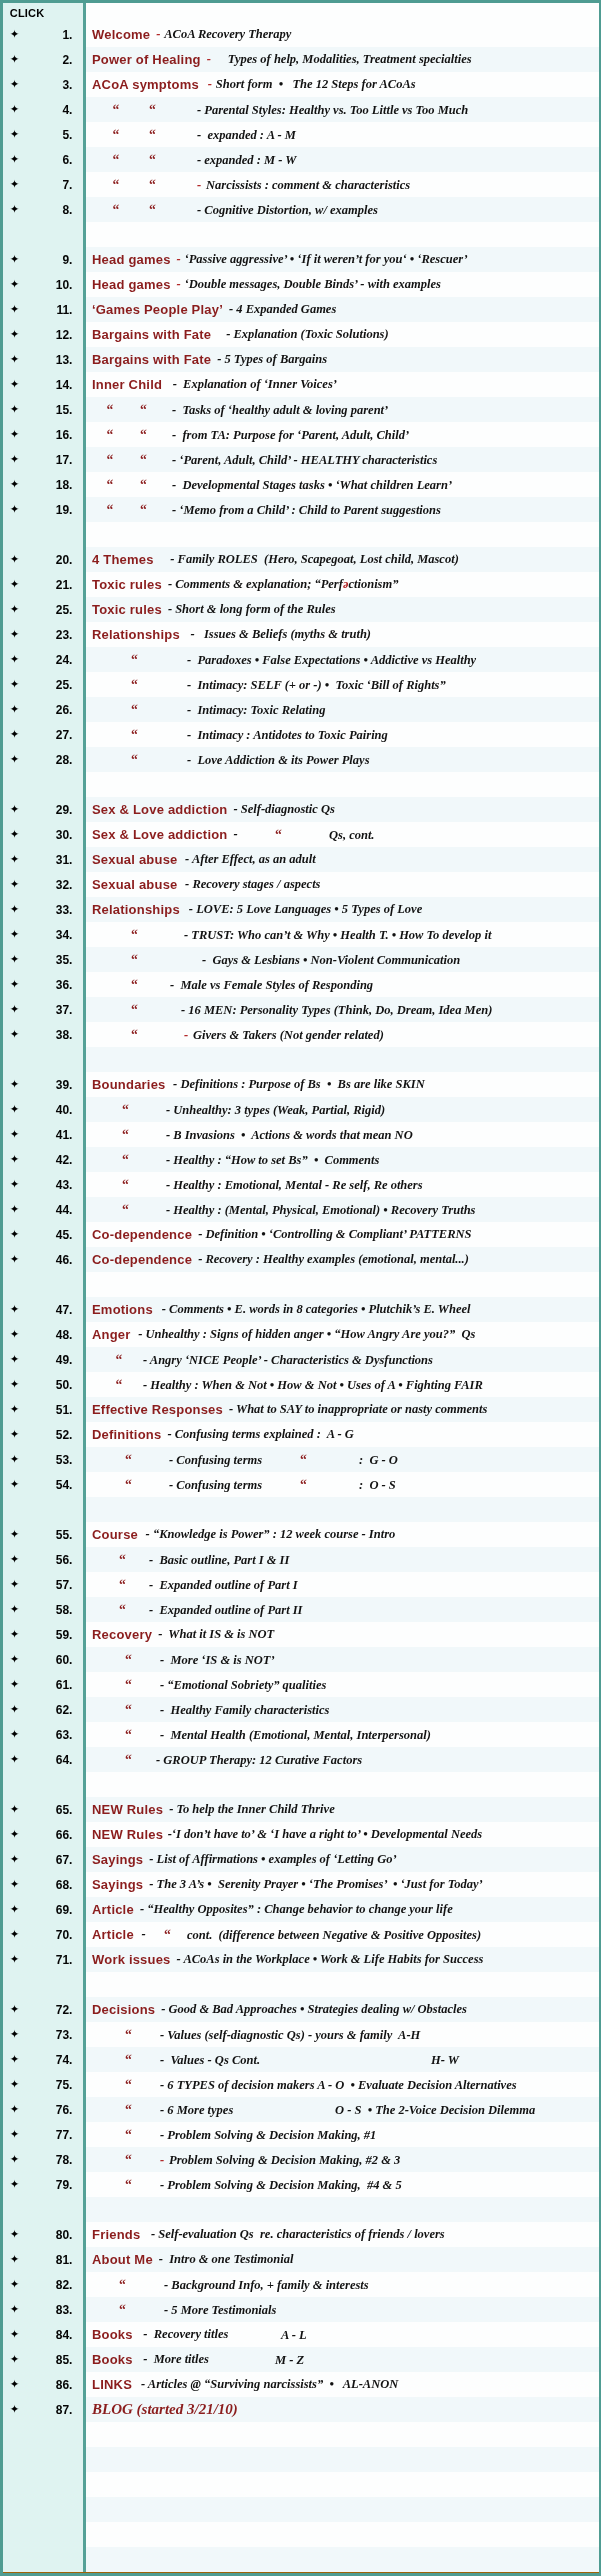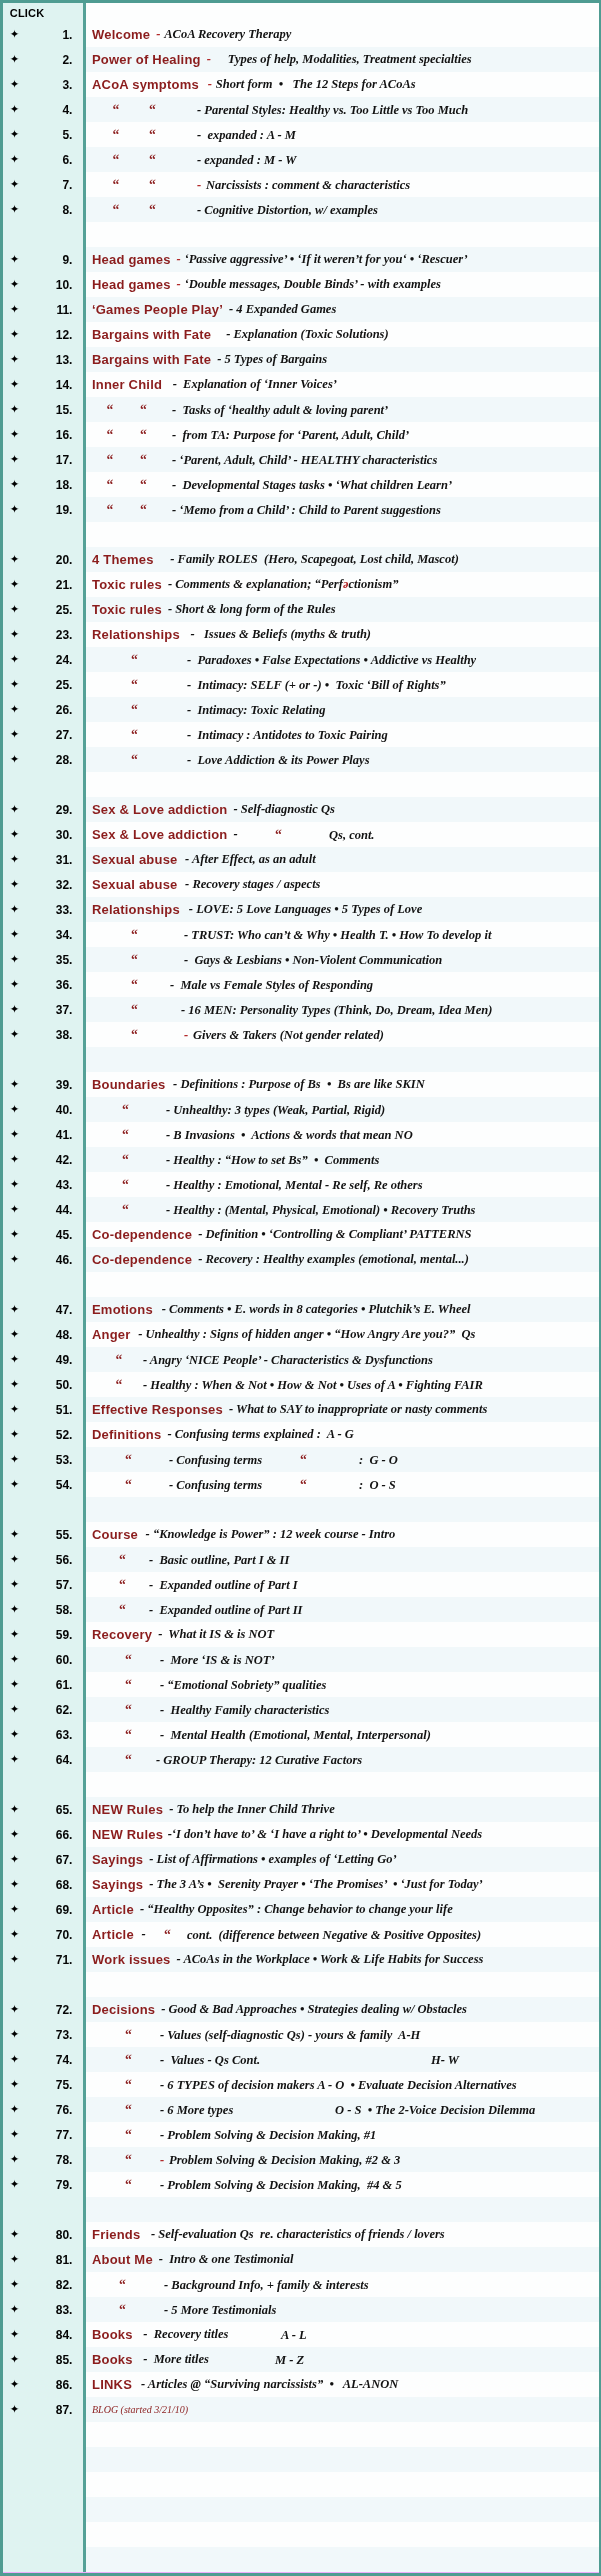--- a/index.html
+++ b/index.html
@@ -1,39 +1,39 @@
 <!DOCTYPE html>
 <html style="font-size:12px"><head>
 <meta charset="utf-8">
 <style>
   html,body{margin:0;padding:0;background:#ffffff;}
   .frame{
     width:602px;height:2576px;box-sizing:border-box;
-    border:3.8px solid #4f9c92;background:#f0abfc;overflow:hidden;
+    border:3.8px solid #4f9c92;background:#a16207;overflow:hidden;
     font-family:"Liberation Sans",sans-serif;
   }
   .row{display:flex;height:25px;box-shadow:inset 0 -0.8px 0 #d8e0df;}
   .row.hdr{height:19px;}
   .marker-cell{
     width:80px;flex:none;background:#dff3f1;
     display:flex;align-items:center;justify-content:space-between;
     padding:0 10.6px 0 6.8px;box-sizing:border-box;
   }
   .content-cell{
     flex:1;position:relative;border-left:3.8px solid #55a197;
     display:flex;align-items:center;padding-left:6px;
     box-sizing:border-box;background:#fdfefe;overflow:hidden;
   }
   .row.alt .content-cell{background:#f1f8fa;}
   .click{font-weight:bold;font-size:11px;color:#000;letter-spacing:0.2px;}
   .diamond{font-size:11.4px;color:#000;line-height:1;cursor:pointer;}
   .num{font-weight:bold;font-size:12px;color:#050505;}
   .cat{font-weight:bold;font-size:13px;color:#8b1d1d;white-space:pre;letter-spacing:0.2px;}
-  .cati{font-family:"Liberation Serif",serif;font-style:italic;font-weight:normal;
-        font-size:10px;color:#8b1d1d;white-space:pre;}
+  .cati{font-family:"Liberation Serif",serif;font-style:italic;font-weight:bold;
+        font-size:15px;color:#8b1d1d;white-space:pre;}
   .desc{font-family:"Liberation Serif",serif;font-style:italic;font-weight:bold;
         font-size:12.5px;color:#121212;white-space:pre;}
   .desc.red{color:#b22a2a;}
   .dit{font-family:"Liberation Serif",serif;font-weight:bold;font-size:13.6px;
        color:#8b1d1d;line-height:1;white-space:pre;}
   .abs{position:absolute;top:50%;transform:translateY(-50%);}
 </style>
 </head>
 <body>
 
@@ -417,21 +417,21 @@
           <span class="desc abs" style="left: 98px;">- TRUST: Who can’t &amp; Why • Health T. • How To develop it</span>
         </div>
       </div>
       <div class="row alt">
         <div class="marker-cell">
           <span class="diamond">✦</span>
           <span class="num">35.</span>
         </div>
         <div class="content-cell">
           <span class="dit abs" style="left: 45px;">“</span>
-          <span class="desc abs" style="left: 98px;">-  Gays &amp; Lesbians • Non-Violent Communication</span>
+          <span class="desc abs" style="left: 116px;">-  Gays &amp; Lesbians • Non-Violent Communication</span>
         </div>
       </div>
       <div class="row">
         <div class="marker-cell">
           <span class="diamond">✦</span>
           <span class="num">36.</span>
         </div>
         <div class="content-cell">
           <span class="dit abs" style="left: 45px;">“</span>
           <span class="desc abs" style="left: 84px;">-  Male vs Female Styles of Responding</span>

